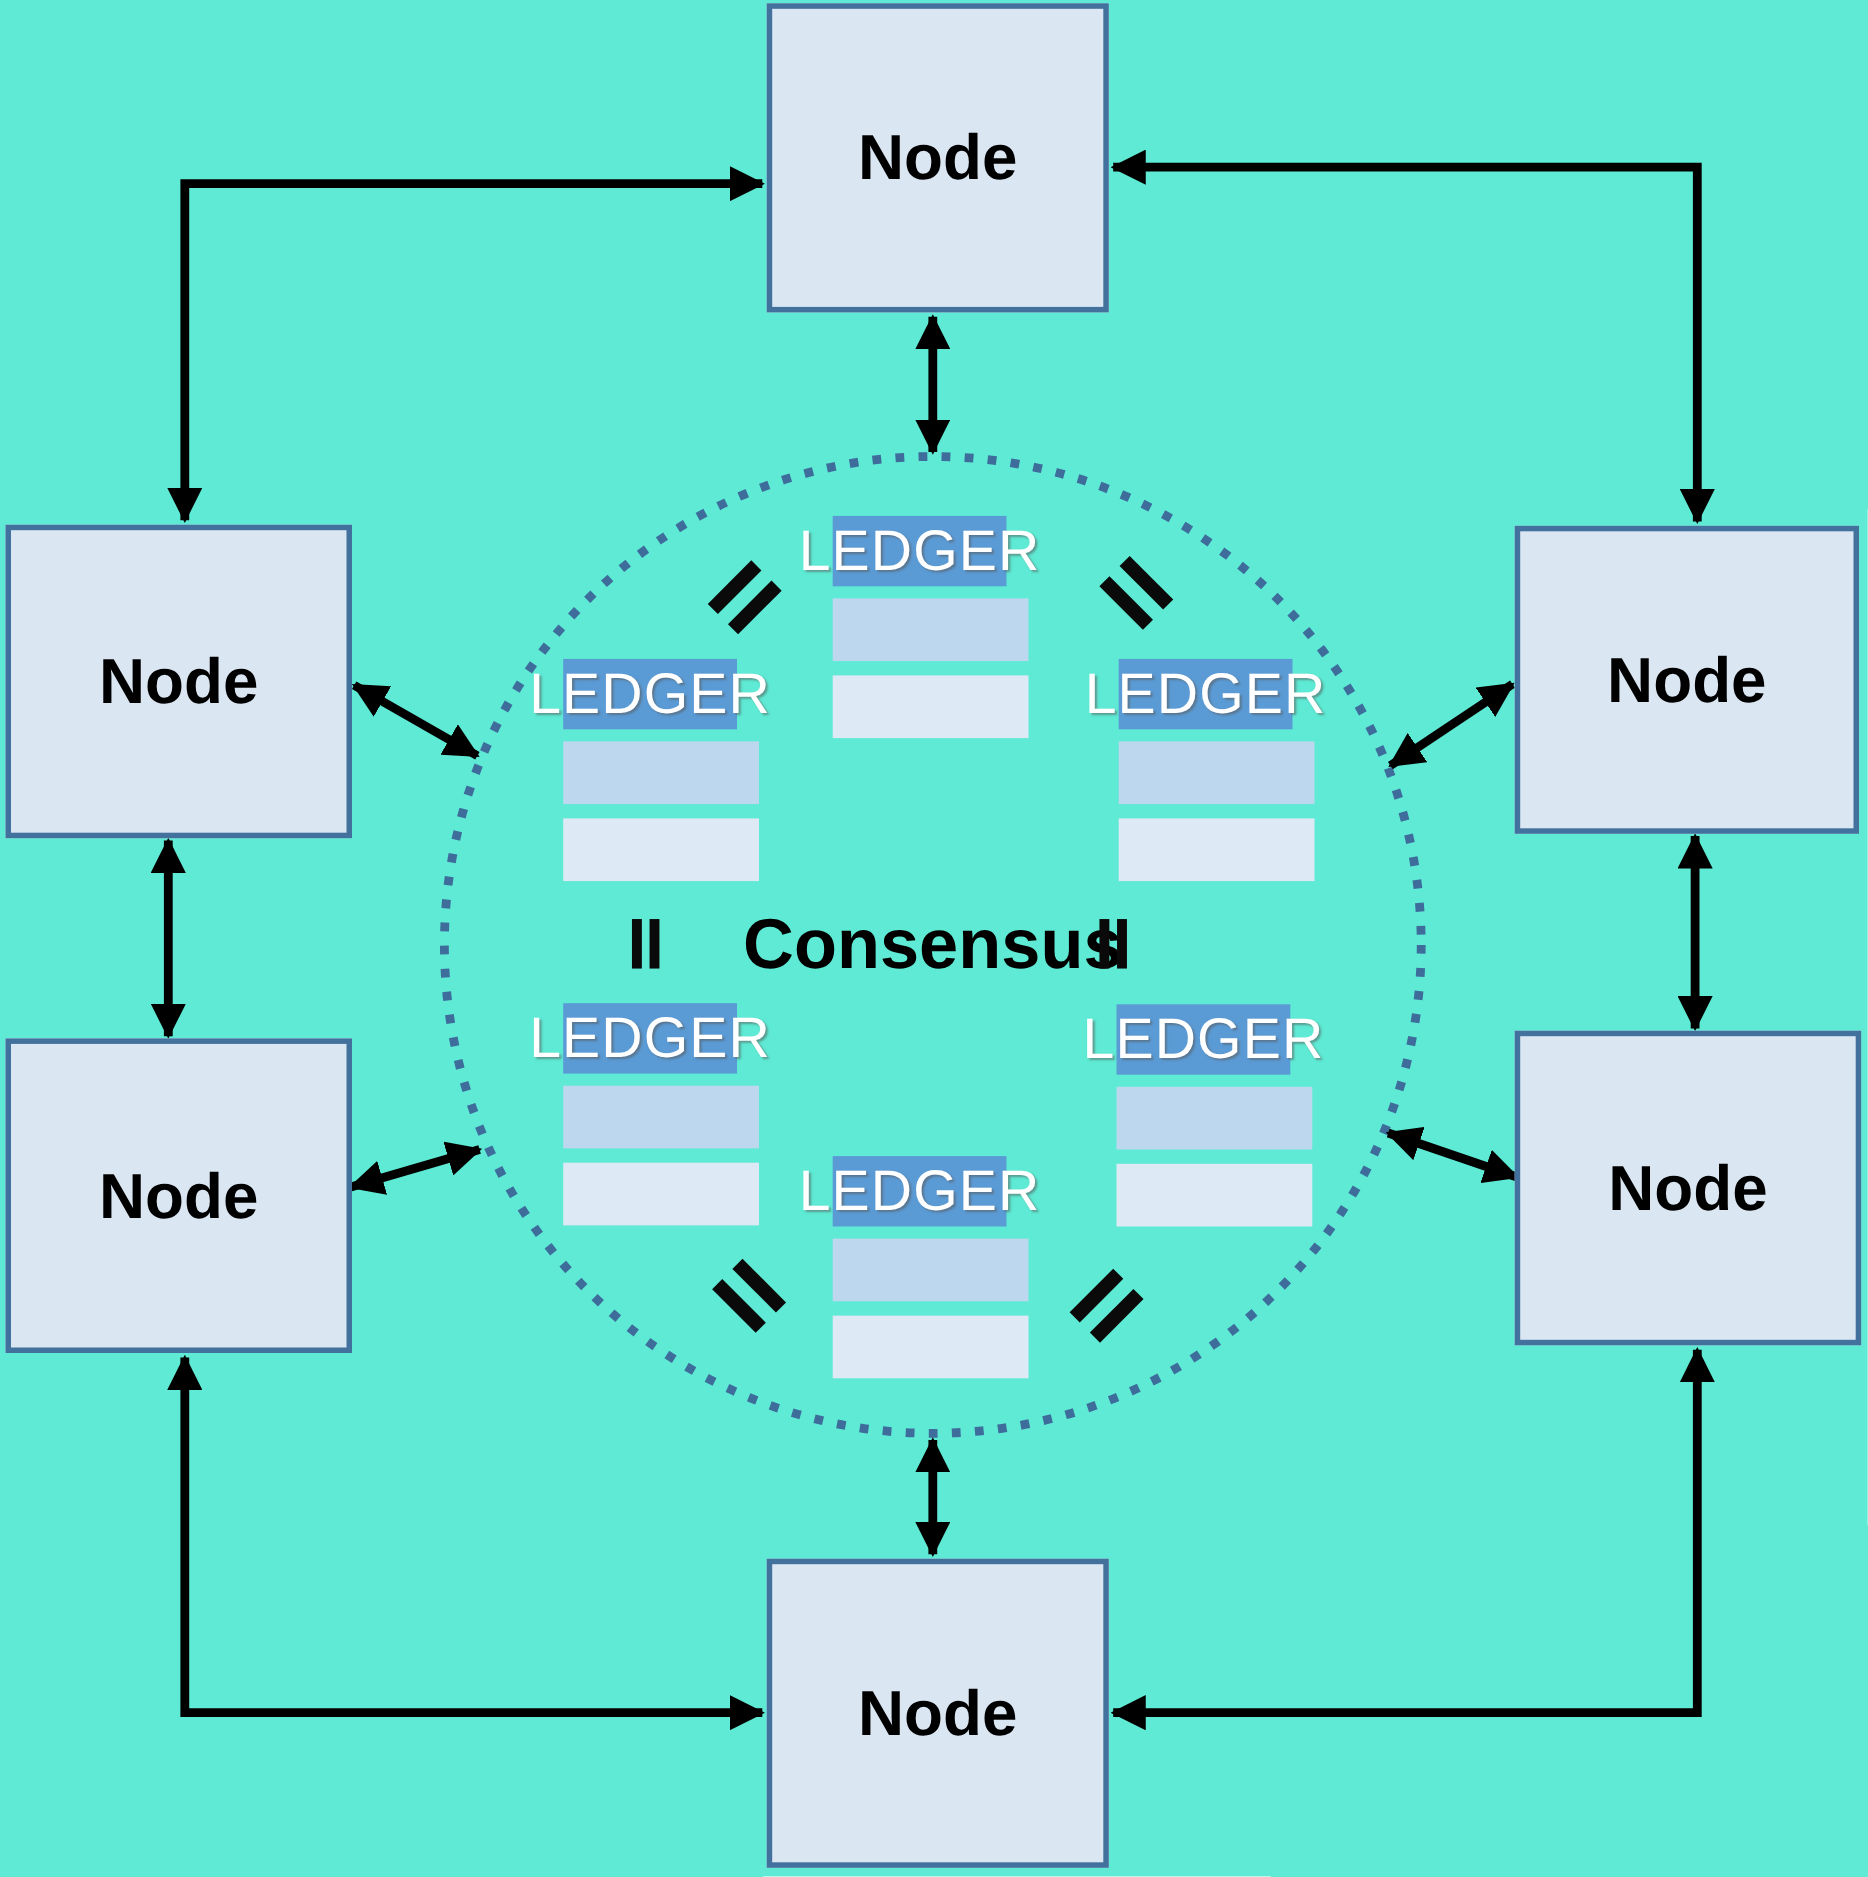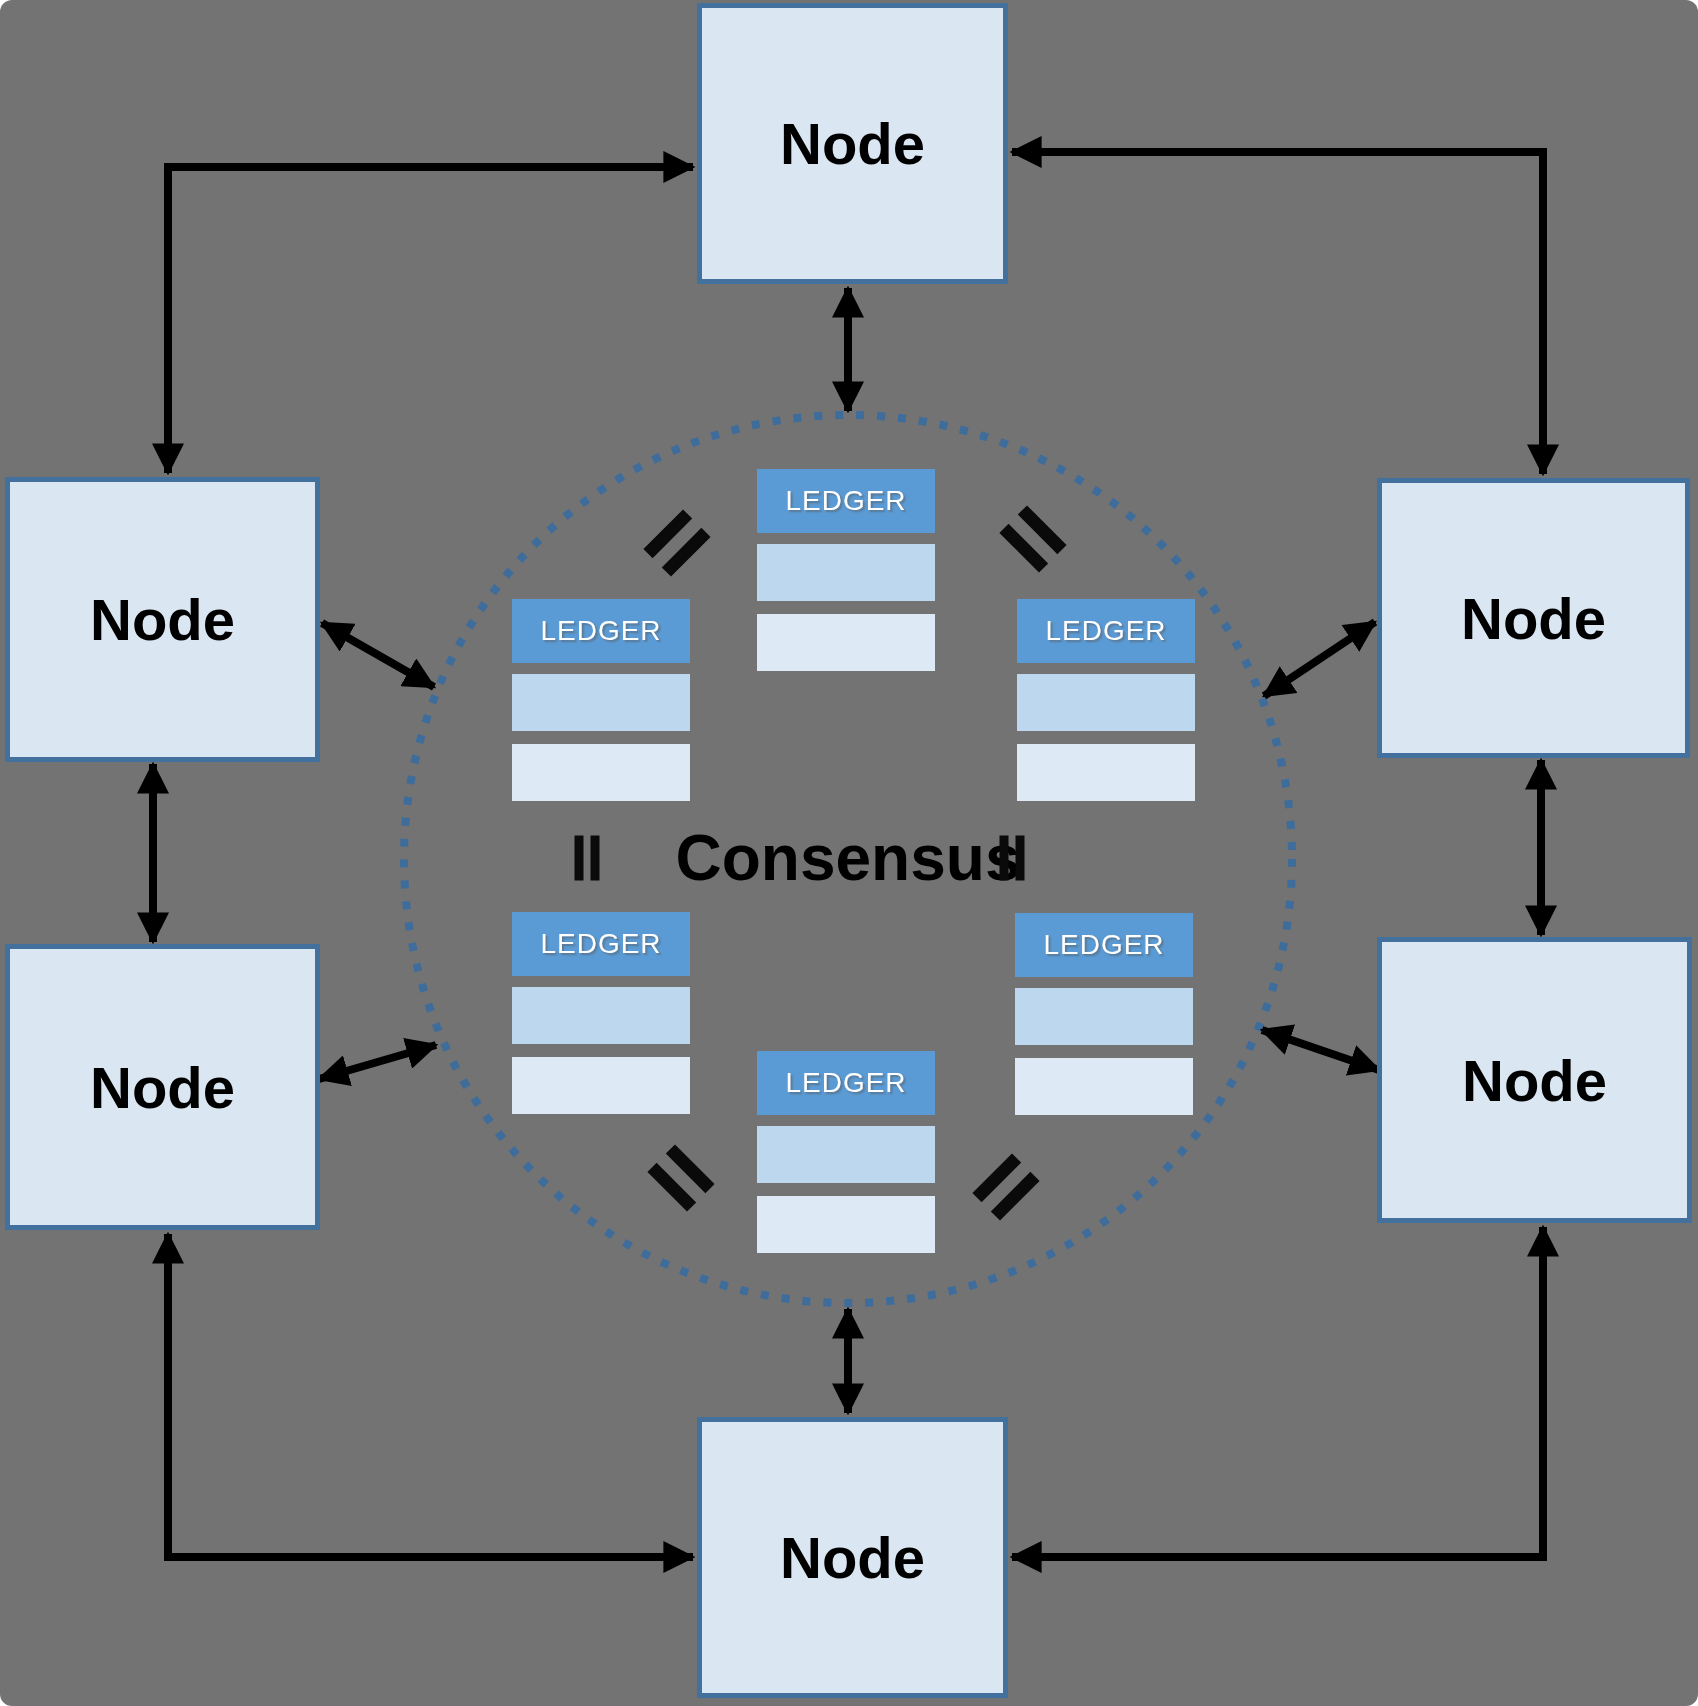--- a/index.html
+++ b/index.html
@@ -1,41 +1,40 @@
 <!DOCTYPE html>
 <html><head>
 <meta charset="utf-8">
 <style>
   html,body{margin:0;padding:0;background:#fff;}
   #stage{
-    position:relative;width:1698px;height:1706px;background:#737373;overflow:hidden;
+    position:relative;width:1698px;height:1706px;background:#5eead4;overflow:hidden;
     font-family:"Liberation Sans","DejaVu Sans",sans-serif;
-    border-radius:12px;
   }
   #arrow-layer{position:absolute;left:0;top:0;width:1698px;height:1706px;}
   .node{
     position:absolute;box-sizing:border-box;
     background:#dbe6f3;border:5px solid #41719c;
     display:flex;align-items:center;justify-content:center;
   }
   .node .node-label{
     font-size:58px;font-weight:bold;color:#000;letter-spacing:0px;
   }
   .node-top{left:697px;top:3px;width:311px;height:281px;}
   .node-bottom{left:697px;top:1417px;width:311px;height:281px;}
   .node-left-upper{left:5px;top:477px;width:315px;height:285px;}
   .node-left-lower{left:5px;top:944px;width:315px;height:286px;}
   .node-right-upper{left:1377px;top:478px;width:313px;height:280px;}
   .node-right-lower{left:1377px;top:937px;width:315px;height:286px;}
 
   .ledger{position:absolute;width:178px;}
   .ledger .ledger-header{
-    box-sizing:border-box;width:178px;height:64px;background:#5b9bd5;
+    box-sizing:border-box;width:158px;height:64px;background:#5b9bd5;
     display:flex;align-items:center;justify-content:center;
-    color:#fff;font-size:28px;letter-spacing:1px;
+    color:#fff;font-size:52px;letter-spacing:1px;
     text-shadow:2px 2px 2px rgba(90,90,90,0.55);
   }
   .ledger .row{width:178px;height:57px;}
   .ledger .row-medium{background:#bdd7ee;margin-top:11px;}
   .ledger .row-light{background:#dee9f6;margin-top:13px;}
   .ledger-top{left:757px;top:469px;}
   .ledger-upper-left{left:512px;top:599px;}
   .ledger-upper-right{left:1017px;top:599px;}
   .ledger-lower-left{left:512px;top:912px;}
   .ledger-lower-right{left:1015px;top:913px;}

